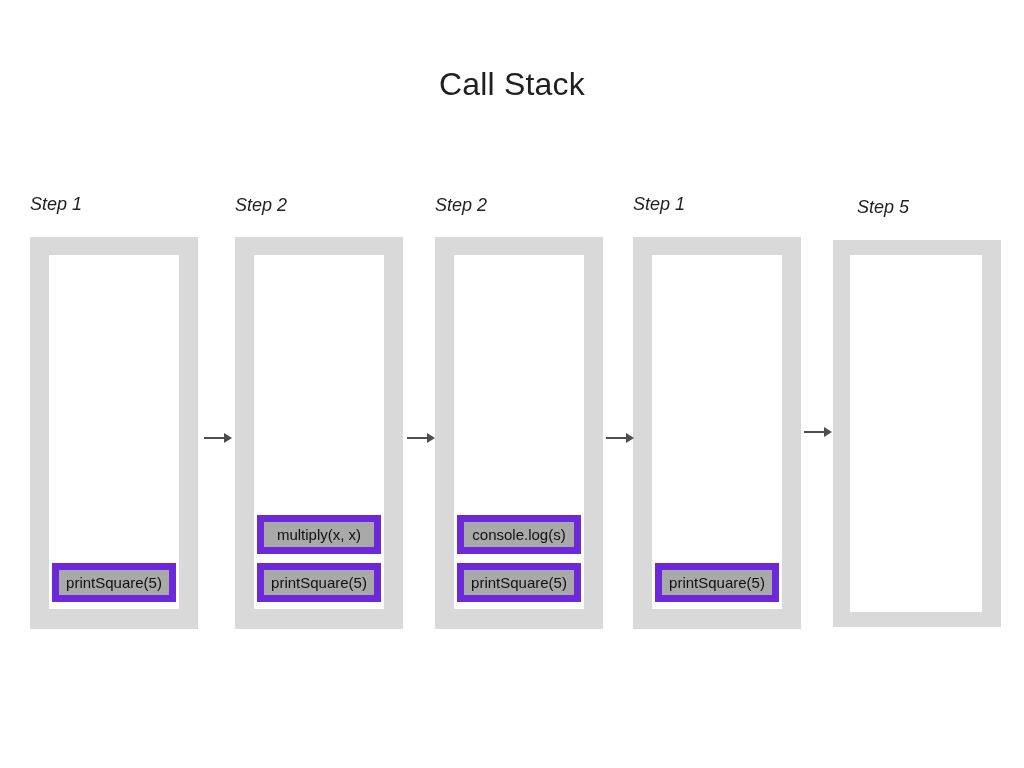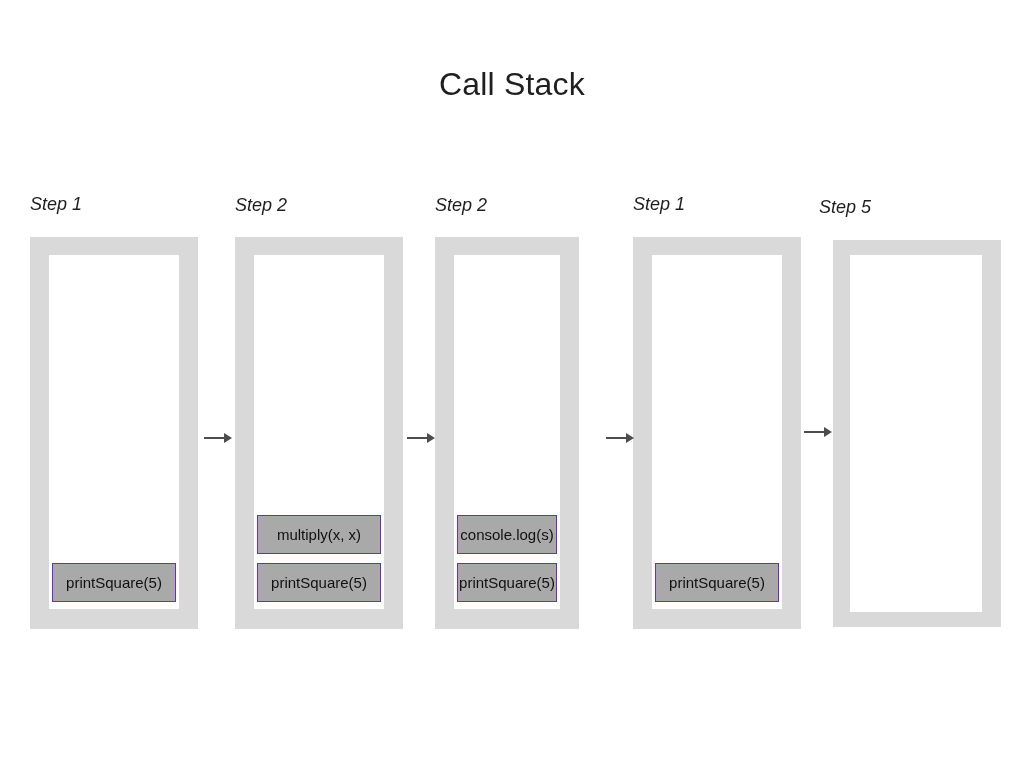--- a/index.html
+++ b/index.html
@@ -45,46 +45,46 @@
     display: flex;
     flex-direction: column;
     justify-content: flex-end;
     padding: 0 3px 7px 3px;
     box-sizing: border-box;
     gap: 9px;
   }
   .frame {
     height: 39px;
     background: var(--frame, #a9a9a9);
-    border: 1px solid #6d28d9;
+    border: 7px solid #6d28d9;
     box-sizing: border-box;
     display: flex;
     align-items: center;
     justify-content: center;
     font-size: 15px;
     color: #111111;
     flex: 0 0 auto;
   }
   .arrow {
     position: absolute;
     width: 28px;
     height: 12px;
   }
   .arrow svg { display: block; }
 
   
   #label-1 { left: 30px;  top: 194px; width: 168px; }
   #label-2 { left: 235px; top: 195px; width: 168px; }
   #label-3 { left: 435px; top: 195px; width: 168px; }
   #label-4 { left: 633px; top: 194px; width: 168px; }
-  #label-5 { left: 819px; top: 197px; width: 168px; }
+  #label-5 { left: 857px; top: 197px; width: 168px; }
 
   #box-1 { left: 30px;  top: 237px; width: 168px; height: 392px; }
   #box-2 { left: 235px; top: 237px; width: 168px; height: 392px; }
-  #box-3 { left: 435px; top: 237px; width: 144px; height: 392px; }
+  #box-3 { left: 435px; top: 237px; width: 168px; height: 392px; }
   #box-4 { left: 633px; top: 237px; width: 168px; height: 392px; }
   #box-5 { left: 833px; top: 240px; width: 168px; height: 387px; }
   #box-5 .stack-inner { inset: 15px 19px 15px 17px; }
 
   #arrow-1 { left: 204px; top: 432px; }
   #arrow-2 { left: 407px; top: 432px; }
   #arrow-3 { left: 606px; top: 432px; }
   #arrow-4 { left: 804px; top: 426px; }
 </style>
 </head>

